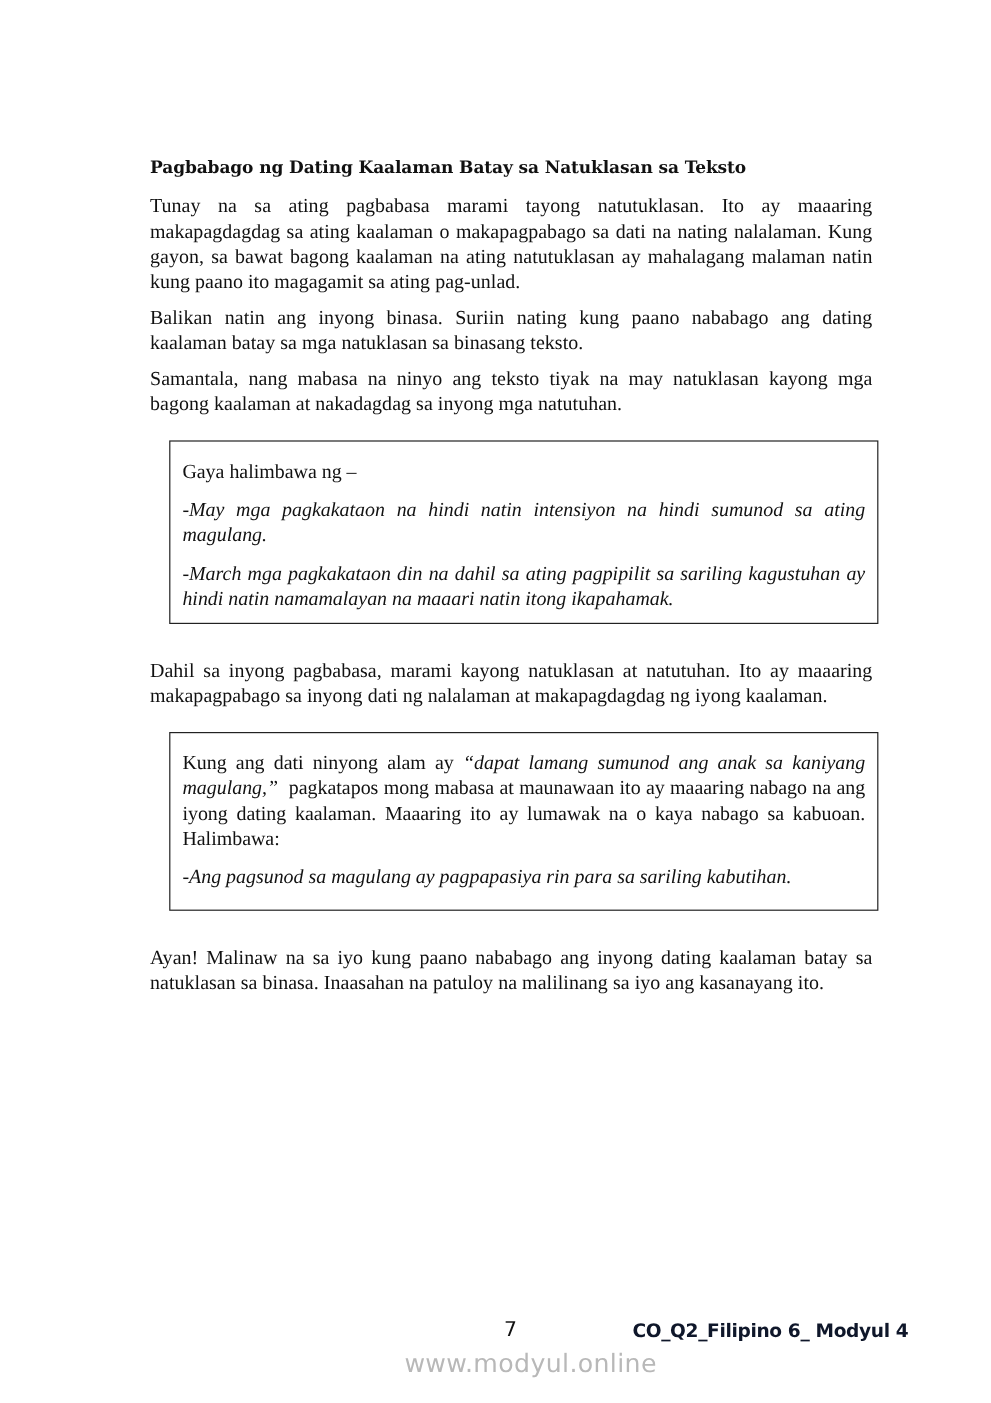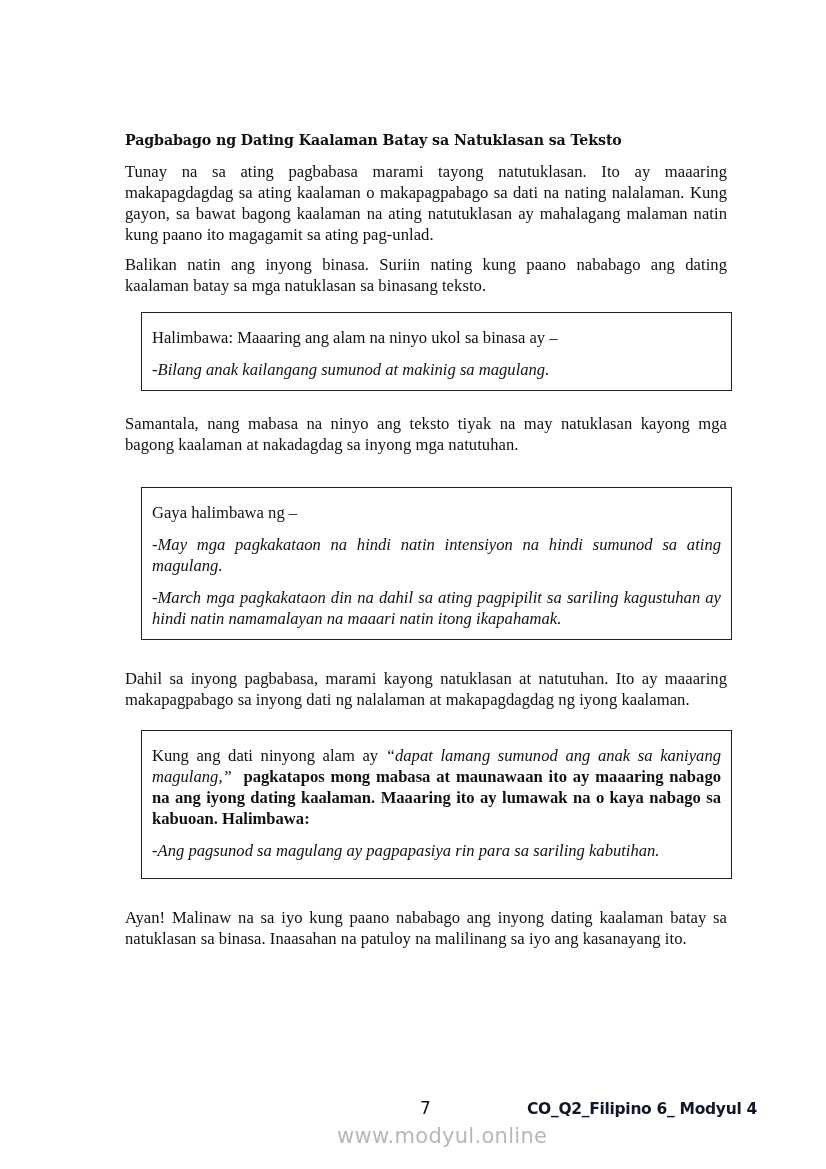--- a/index.html
+++ b/index.html
@@ -28,37 +28,33 @@
 </head>
 <body>
 
 <div class="page">
   <div class="content">
     <h2 class="heading">Pagbabago ng Dating Kaalaman Batay sa Natuklasan sa Teksto</h2>
 
     <p class="body">Tunay na sa ating pagbabasa marami tayong natutuklasan. Ito ay maaaring makapagdagdag sa ating kaalaman o makapagpabago sa dati na nating nalalaman. Kung gayon, sa bawat bagong kaalaman na ating natutuklasan ay mahalagang malaman natin kung paano ito magagamit sa ating pag-unlad.</p>
     <p class="body">Balikan natin ang inyong binasa. Suriin nating kung paano nababago ang dating kaalaman batay sa mga natuklasan sa binasang teksto.</p>
 
-    <div class="box">
-      <p>Halimbawa: Maaaring ang alam na ninyo ukol sa binasa ay –</p>
-      <p class="it last">-Bilang anak kailangang sumunod at makinig sa magulang.</p>
-    </div>
 
     <p class="body">Samantala, nang mabasa na ninyo ang teksto tiyak na may natuklasan kayong mga bagong kaalaman at nakadagdag sa inyong mga natutuhan.</p>
 
-    <div class="box" style="margin-top:32px; margin-bottom:28px;">
+    <div class="box" style="margin-top:20px; margin-bottom:28px;">
       <p>Gaya halimbawa ng –</p>
       <p class="it">-May mga pagkakataon na hindi natin intensiyon na hindi sumunod sa ating magulang.</p>
       <p class="it last">-March mga pagkakataon din na dahil sa ating pagpipilit sa sariling kagustuhan ay hindi natin namamalayan na maaari natin itong ikapahamak.</p>
     </div>
 
     <p class="body">Dahil sa inyong pagbabasa, marami kayong natuklasan at natutuhan. Ito ay maaaring makapagpabago sa inyong dati ng nalalaman at makapagdagdag ng iyong kaalaman.</p>
 
     <div class="box" style="margin-top:20px; margin-bottom:28px;">
-      <p><span>Kung ang dati ninyong alam ay </span><i class="q">“dapat lamang sumunod ang anak sa kaniyang magulang,”</i><span style="white-space:pre-wrap;font-weight:bold;">  pagkatapos mong mabasa at maunawaan ito ay maaaring nabago na ang iyong dating kaalaman. Maaaring ito ay lumawak na o kaya nabago sa kabuoan. Halimbawa:</span></p>
+      <p><span>Kung ang dati ninyong alam ay </span><i class="q">“dapat lamang sumunod ang anak sa kaniyang magulang,”</i><span style="white-space:pre-wrap;">  pagkatapos mong mabasa at maunawaan ito ay maaaring nabago na ang iyong dating kaalaman. Maaaring ito ay lumawak na o kaya nabago sa kabuoan. Halimbawa:</span></p>
       <p class="it">-Ang pagsunod sa magulang ay pagpapasiya rin para sa sariling kabutihan.</p>
     </div>
 
     <p class="body">Ayan! Malinaw na sa iyo kung paano nababago ang inyong dating kaalaman batay sa natuklasan sa binasa. Inaasahan na patuloy na malilinang sa iyo ang kasanayang ito.</p>
   </div>
 
   <div class="footer-page">7</div>
   <div class="footer-code">CO_Q2_Filipino 6_ Modyul 4</div>
   <div class="watermark">www.modyul.online</div>
 </div>

